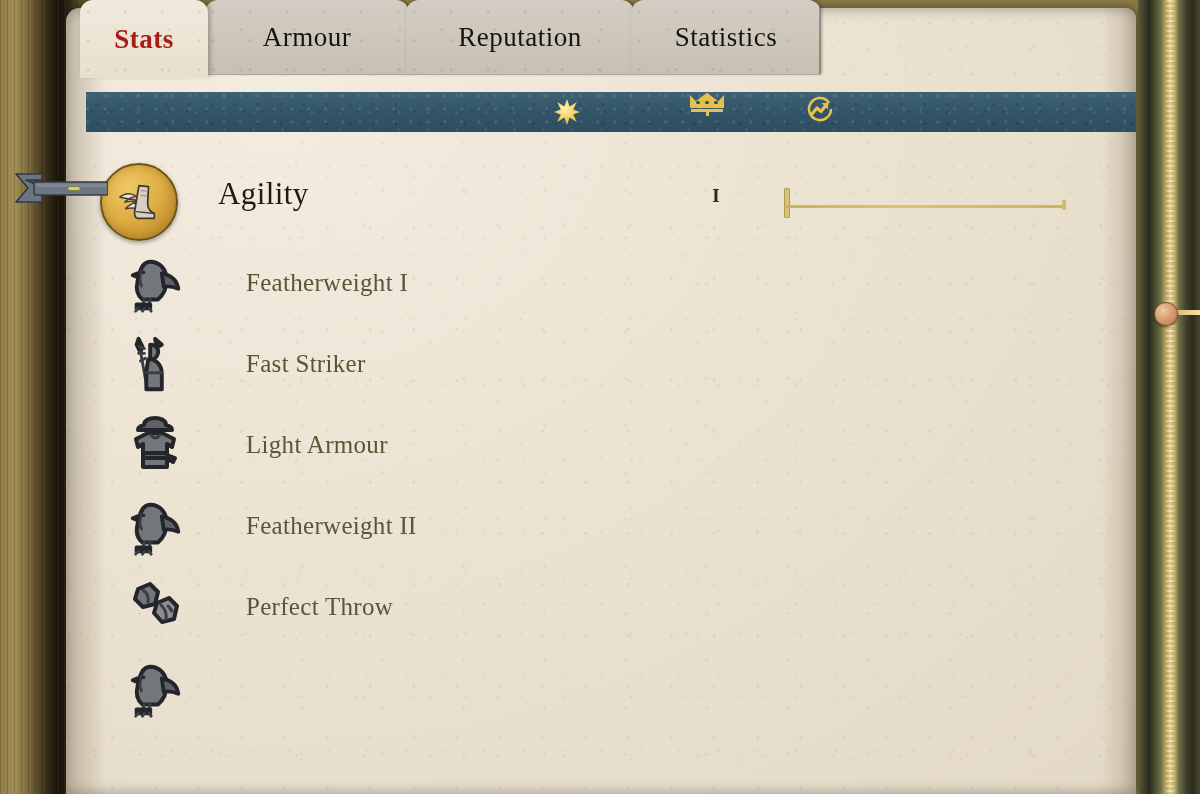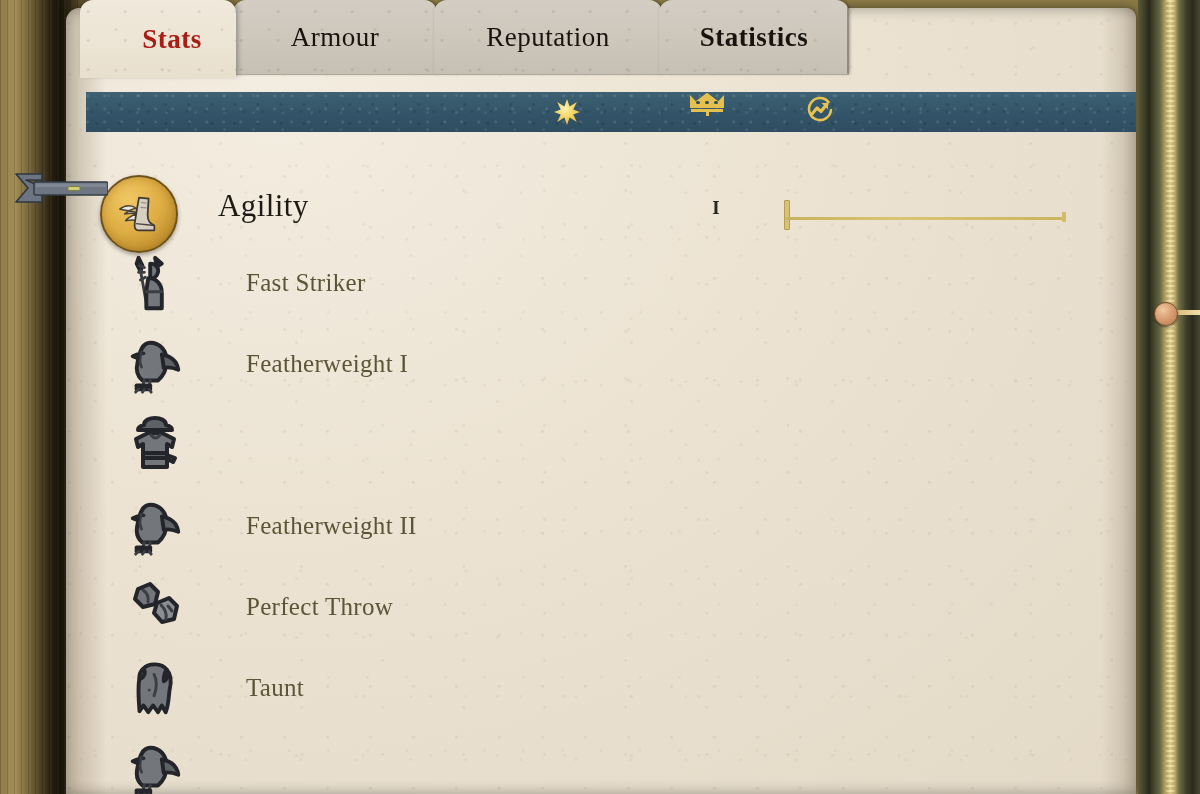--- a/index.html
+++ b/index.html
@@ -216,21 +216,21 @@
     border-radius: 50%; background: #2e4d60;
   }
 
   .trend {
     width: 30px; height: 30px; position: relative;
   }
 
   
   .stat-row {
     position: absolute;
-    left: 86px; top: 172px;
+    left: 86px; top: 160px;
     width: 1050px; height: 86px;
     z-index: 3;
   }
   .stat-medal {
     position: absolute;
     left: 14px; top: 3px;
     width: 74px; height: 74px;
     border-radius: 50%;
     background: radial-gradient(circle at 36% 30%, #f0c765 0%, #dfae44 45%, #c1902f 78%, #a67a26 100%);
     border: 2px solid #6d5317;
@@ -370,41 +370,41 @@
   <div class="left-strip-grain"></div>
 
   <div class="page">
     <div class="page-grain"></div>
     <div class="page-edge-shade"></div>
   </div>
 
   <div class="tabstrip">
     <div style="width:80px;"></div>
 
-    <div class="tab active" style="width:128px;padding-left:28px;">
+    <div class="tab active" style="width:128px;">
       <div class="tab-texture"></div>
       <span class="tab-label">Stats</span>
       <span class="tab-star" style="left:88px; top:2px;">
         <span class="star8"></span>
       </span>
     </div>
 
     <div class="tab inactive" style="width:204px;">
       <div class="tab-texture"></div>
       <span class="tab-label">Armour</span>
     </div>
 
 
 
     <div class="tab inactive" style="width:228px;">
       <div class="tab-texture"></div>
       <span class="tab-label">Reputation</span>
     </div>
 
-    <div class="tab inactive" style="width:190px;font-weight:bold;">
+    <div class="tab inactive" style="width:190px;">
       <div class="tab-texture"></div>
       <span class="tab-label">Statistics</span>
     </div>
   </div>
 
   <div class="header-band">
     <div class="header-band-noise"></div>
 
     <span class="band-icon" style="left:468px;">
       <span class="star8" style="width:26px;height:26px;display:block;"></span>
@@ -448,73 +448,74 @@
 
     <div class="stat-name">Agility</div>
     <div class="stat-level">I</div>
 
     <div class="stat-track-cap"></div>
     <div class="stat-track"></div>
     <div class="stat-track-end"></div>
   </div>
 
   <div class="perk-list">
-
-    <div class="perk-row">
-      <div class="perk-icon-wrap">
-        <svg width="62" height="62" viewBox="0 0 64 64">
-
-          <path class="stone-dk" d="M14 6 L18 14 L16 20 L12 12 Z"></path>
-          <path class="stone-line" d="M16 19 L23 58"></path>
-
-          <path class="stone" d="M26 12 C32 12 35 16 34 21 C33 26 29 28 26 27 Z"></path>
-
-          <path class="stone-dk" d="M31 6 L38 12 L33 15 Z"></path>
-
-          <path class="stone" d="M24 27 C32 27 38 33 38 42 L38 58 L22 58 L22 40 Z"></path>
-          <path class="stone-line" d="M22 41 L38 41"></path>
-
-          <path class="stone-line" d="M20 16 L15 14 M20 21 L14 21 M21 26 L16 29"></path>
-        </svg>
-      </div>
-      <div class="perk-label">Fast Striker</div>
-    </div>
 
     <div class="perk-row">
       <div class="perk-icon-wrap">
         <svg width="62" height="62" viewBox="0 0 64 64">
           <path class="stone" d="M26 10 C36 10 43 18 43 29 C43 37 40 44 34 49 L18 49
                                   C13 45 11 38 13 30 C15 19 18 10 26 10 Z"></path>
           <path class="stone-dk" d="M38 22 C48 24 54 30 55 38 C50 36 44 35 40 36 Z"></path>
           <path class="stone-line" d="M17 20 C15 25 15 31 17 35"></path>
           <path class="stone-line" d="M20 49 L18 56 M26 49 L25 56"></path>
           <path class="stone-dk" d="M12 54 L26 54 L26 58 L12 58 Z"></path>
           <path class="stone-line" d="M14 58 L11 61 M20 58 L18 61 M25 58 L27 61"></path>
           <circle cx="19" cy="21" r="2" fill="#2a2d32"></circle>
           <path class="stone-dk" d="M13 22 L8 24 L13 26 Z"></path>
         </svg>
       </div>
       <div class="perk-label">Featherweight I</div>
     </div>
 
     <div class="perk-row">
       <div class="perk-icon-wrap">
+        <svg width="62" height="62" viewBox="0 0 64 64">
+
+          <path class="stone-dk" d="M14 6 L18 14 L16 20 L12 12 Z"></path>
+          <path class="stone-line" d="M16 19 L23 58"></path>
+
+          <path class="stone" d="M26 12 C32 12 35 16 34 21 C33 26 29 28 26 27 Z"></path>
+
+          <path class="stone-dk" d="M31 6 L38 12 L33 15 Z"></path>
+
+          <path class="stone" d="M24 27 C32 27 38 33 38 42 L38 58 L22 58 L22 40 Z"></path>
+          <path class="stone-line" d="M22 41 L38 41"></path>
+
+          <path class="stone-line" d="M20 16 L15 14 M20 21 L14 21 M21 26 L16 29"></path>
+        </svg>
+      </div>
+      <div class="perk-label">Fast Striker</div>
+    </div>
+
+    <div class="perk-row">
+      <div class="perk-icon-wrap">
         <svg width="64" height="64" viewBox="0 0 64 64">
 
           <path class="stone-dk" d="M20 12 C20 7 26 5 31 5 C36 5 42 7 42 12
                                      C46 13 48 15 48 17 L14 17 C14 15 16 13 20 12 Z"></path>
 
           <path class="stone" d="M24 20 L38 20 L50 26 L48 34 L43 31 L43 54 L19 54
                                   L19 31 L14 34 L12 26 Z"></path>
 
           <path class="stone-dk" d="M19 40 L43 40 L43 45 L19 45 Z"></path>
           <path class="stone-dk" d="M43 42 L51 45 L49 49 L43 46 Z"></path>
           <path class="stone-line" d="M27 22 C30 26 33 26 36 22"></path>
         </svg>
       </div>
+      <div class="perk-label">Light Armour</div>
     </div>
 
     <div class="perk-row">
       <div class="perk-icon-wrap">
         <svg width="62" height="62" viewBox="0 0 64 64">
           <path class="stone" d="M26 10 C36 10 43 18 43 29 C43 37 40 44 34 49 L18 49
                                   C13 45 11 38 13 30 C15 19 18 10 26 10 Z"></path>
           <path class="stone-dk" d="M38 22 C48 24 54 30 55 38 C50 36 44 35 40 36 Z"></path>
           <path class="stone-line" d="M17 20 C15 25 15 31 17 35"></path>
           <path class="stone-line" d="M20 49 L18 56 M26 49 L25 56"></path>
@@ -533,34 +534,20 @@
           <path class="stone" d="M14 14 L26 9 L34 17 L31 29 L19 32 L11 24 Z"></path>
           <path class="stone-line" d="M19 15 C23 18 25 22 24 27"></path>
           <path class="stone-lt" d="M33 28 L45 23 L53 31 L50 44 L38 47 L30 38 Z"></path>
           <path class="stone-line" d="M37 30 C41 34 43 39 42 44"></path>
           <path class="stone-line" d="M44 31 L48 36"></path>
         </svg>
       </div>
       <div class="perk-label">Perfect Throw</div>
     </div>
 
-    <div class="perk-row">
-      <div class="perk-icon-wrap">
-        <svg width="62" height="62" viewBox="0 0 64 64">
-          <path class="stone" d="M19 12 C24 6 38 6 43 13 C48 18 48 26 46 34
-                                  C45 42 45 50 42 57 L38 50 L34 57 L29 50 L24 57
-                                  L19 50 L15 56 C14 44 13 30 15 22 Z"></path>
-          <path class="stone-dk" d="M19 12 C22 16 20 21 15 23 C14 19 16 14 19 12 Z"></path>
-          <path class="stone-dk" d="M43 13 C45 18 44 23 40 25 C40 20 41 15 43 13 Z"></path>
-          <path class="stone-line" d="M30 18 C33 24 33 32 30 40"></path>
-          <circle cx="25" cy="34" r="1.6" fill="#41444a"></circle>
-        </svg>
-      </div>
-      <div class="perk-label">Taunt</div>
-    </div>
 
     <div class="perk-row">
       <div class="perk-icon-wrap">
         <svg width="62" height="62" viewBox="0 0 64 64">
           <path class="stone" d="M26 10 C36 10 43 18 43 29 C43 37 40 44 34 49 L18 49
                                   C13 45 11 38 13 30 C15 19 18 10 26 10 Z"></path>
           <path class="stone-dk" d="M38 22 C48 24 54 30 55 38 C50 36 44 35 40 36 Z"></path>
           <path class="stone-line" d="M17 20 C15 25 15 31 17 35"></path>
           <path class="stone-line" d="M20 49 L18 56 M26 49 L25 56"></path>
           <path class="stone-dk" d="M12 54 L26 54 L26 58 L12 58 Z"></path>

